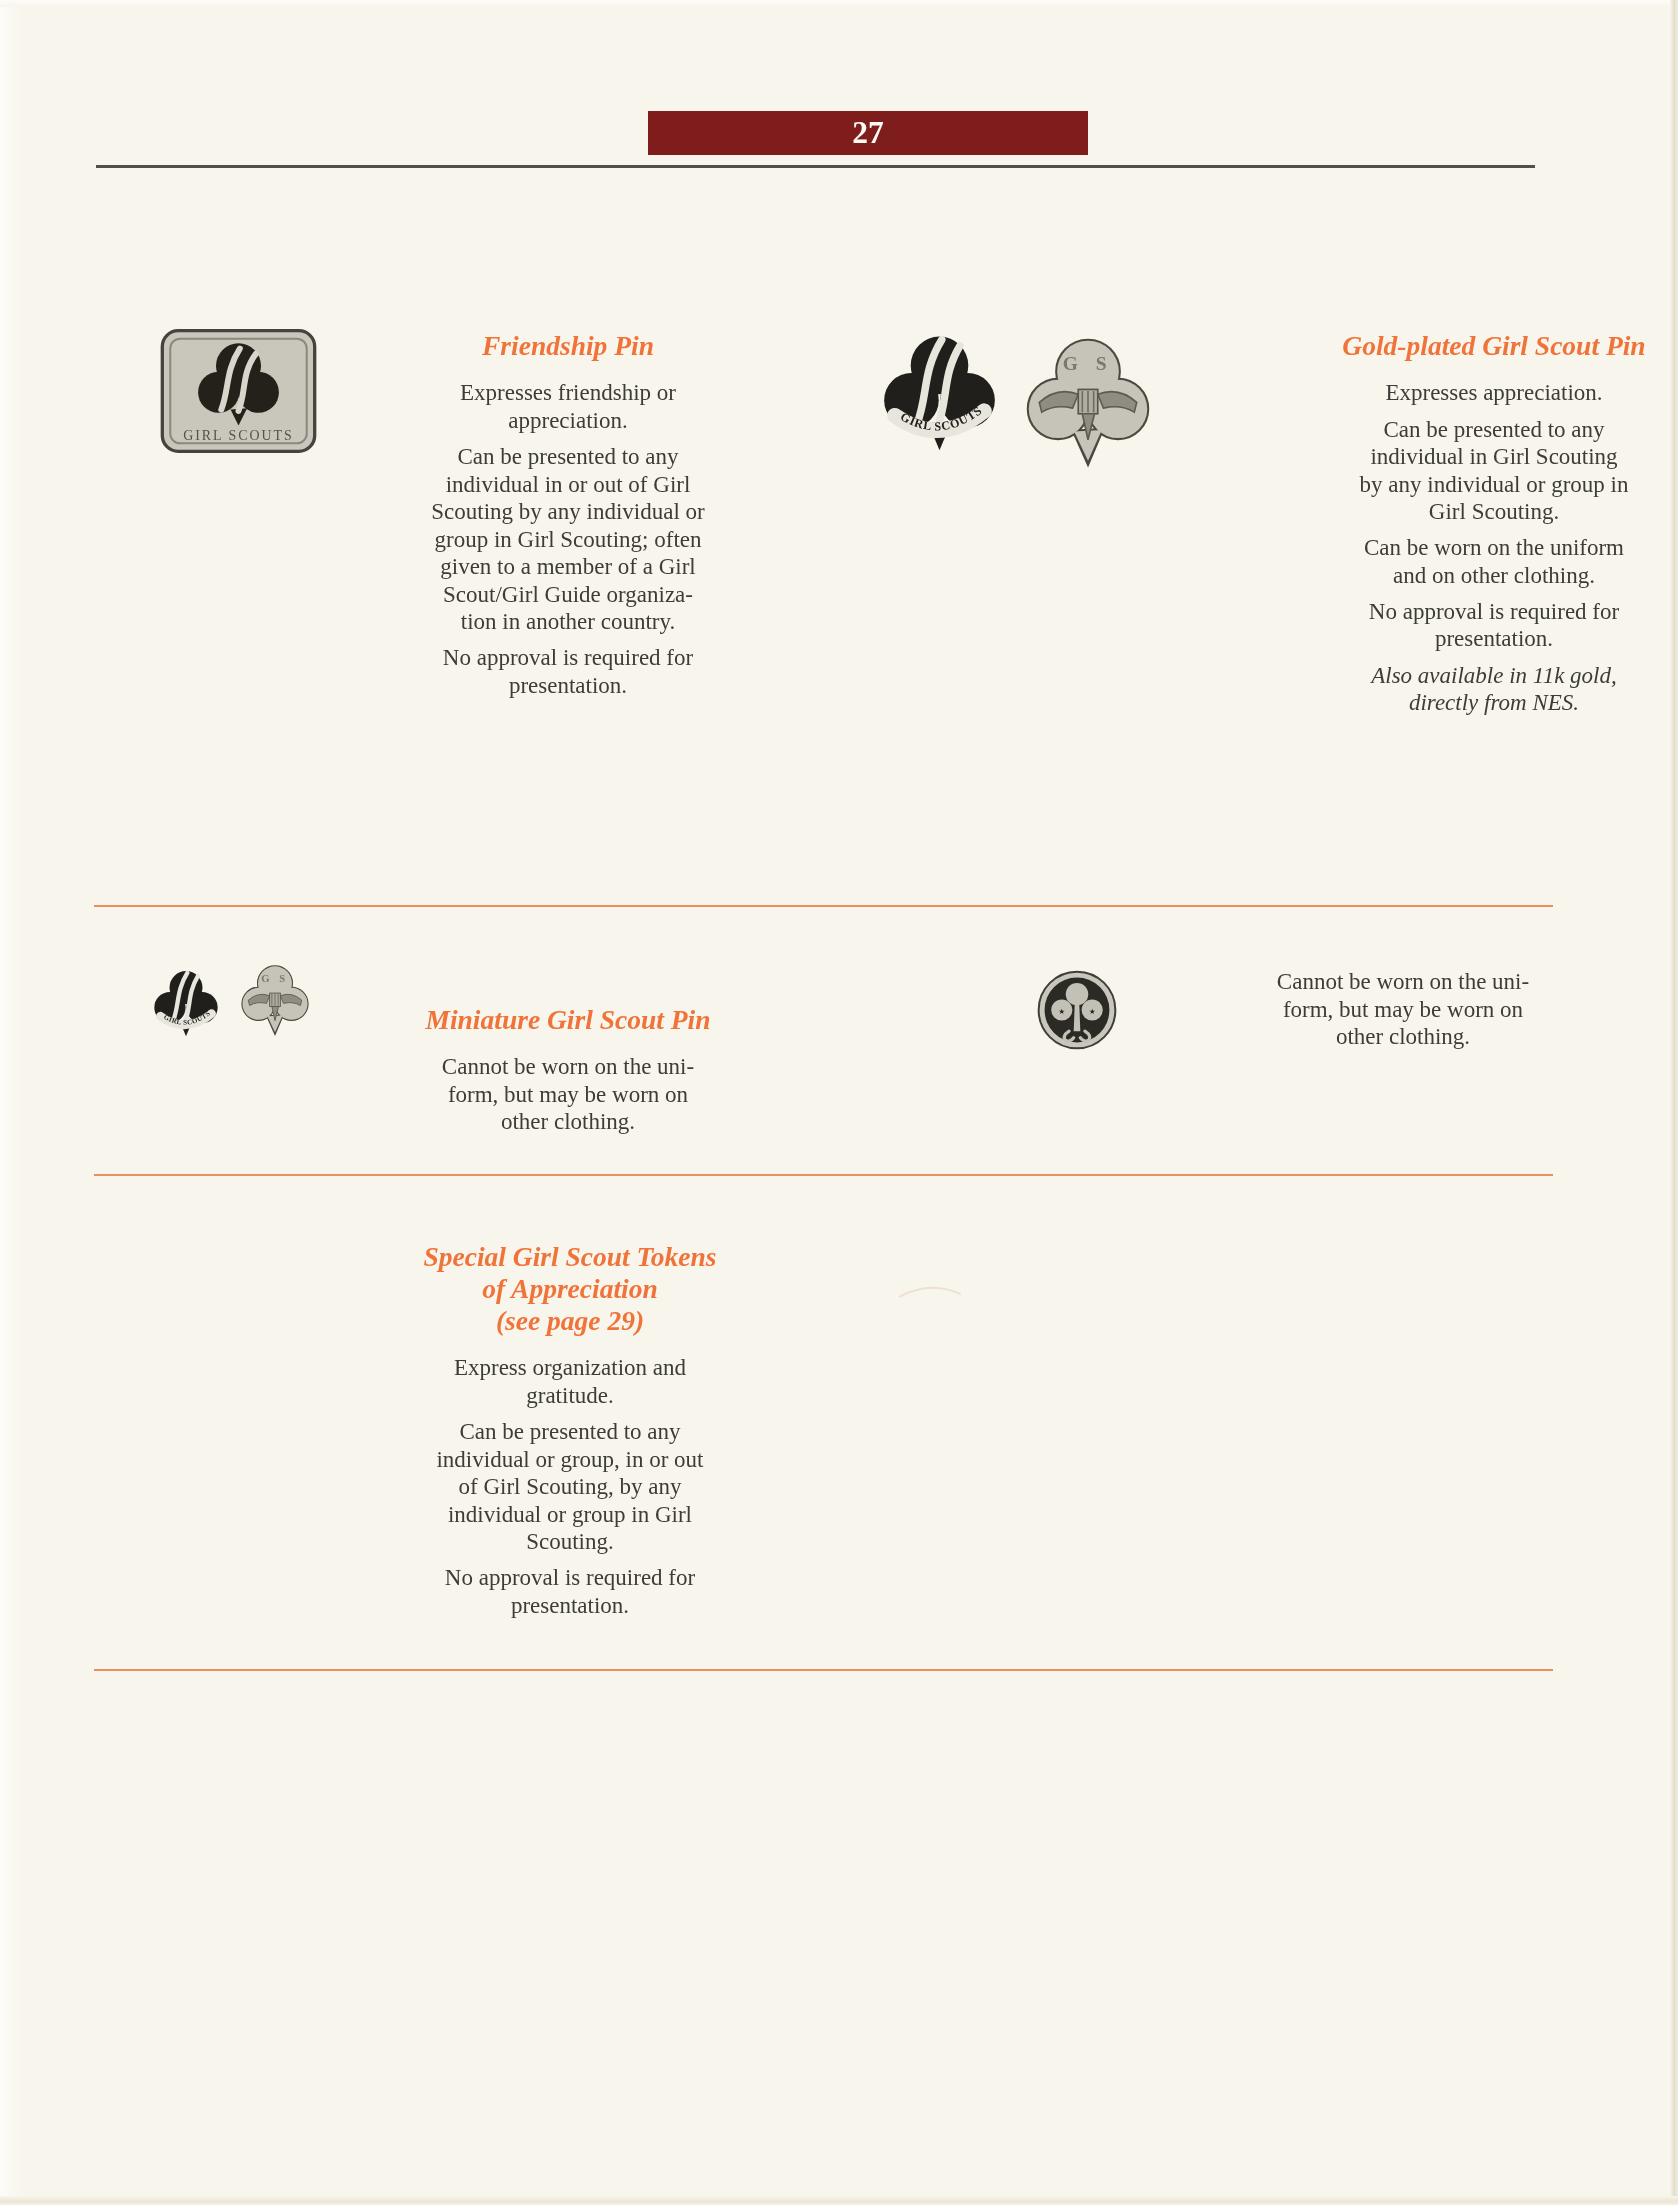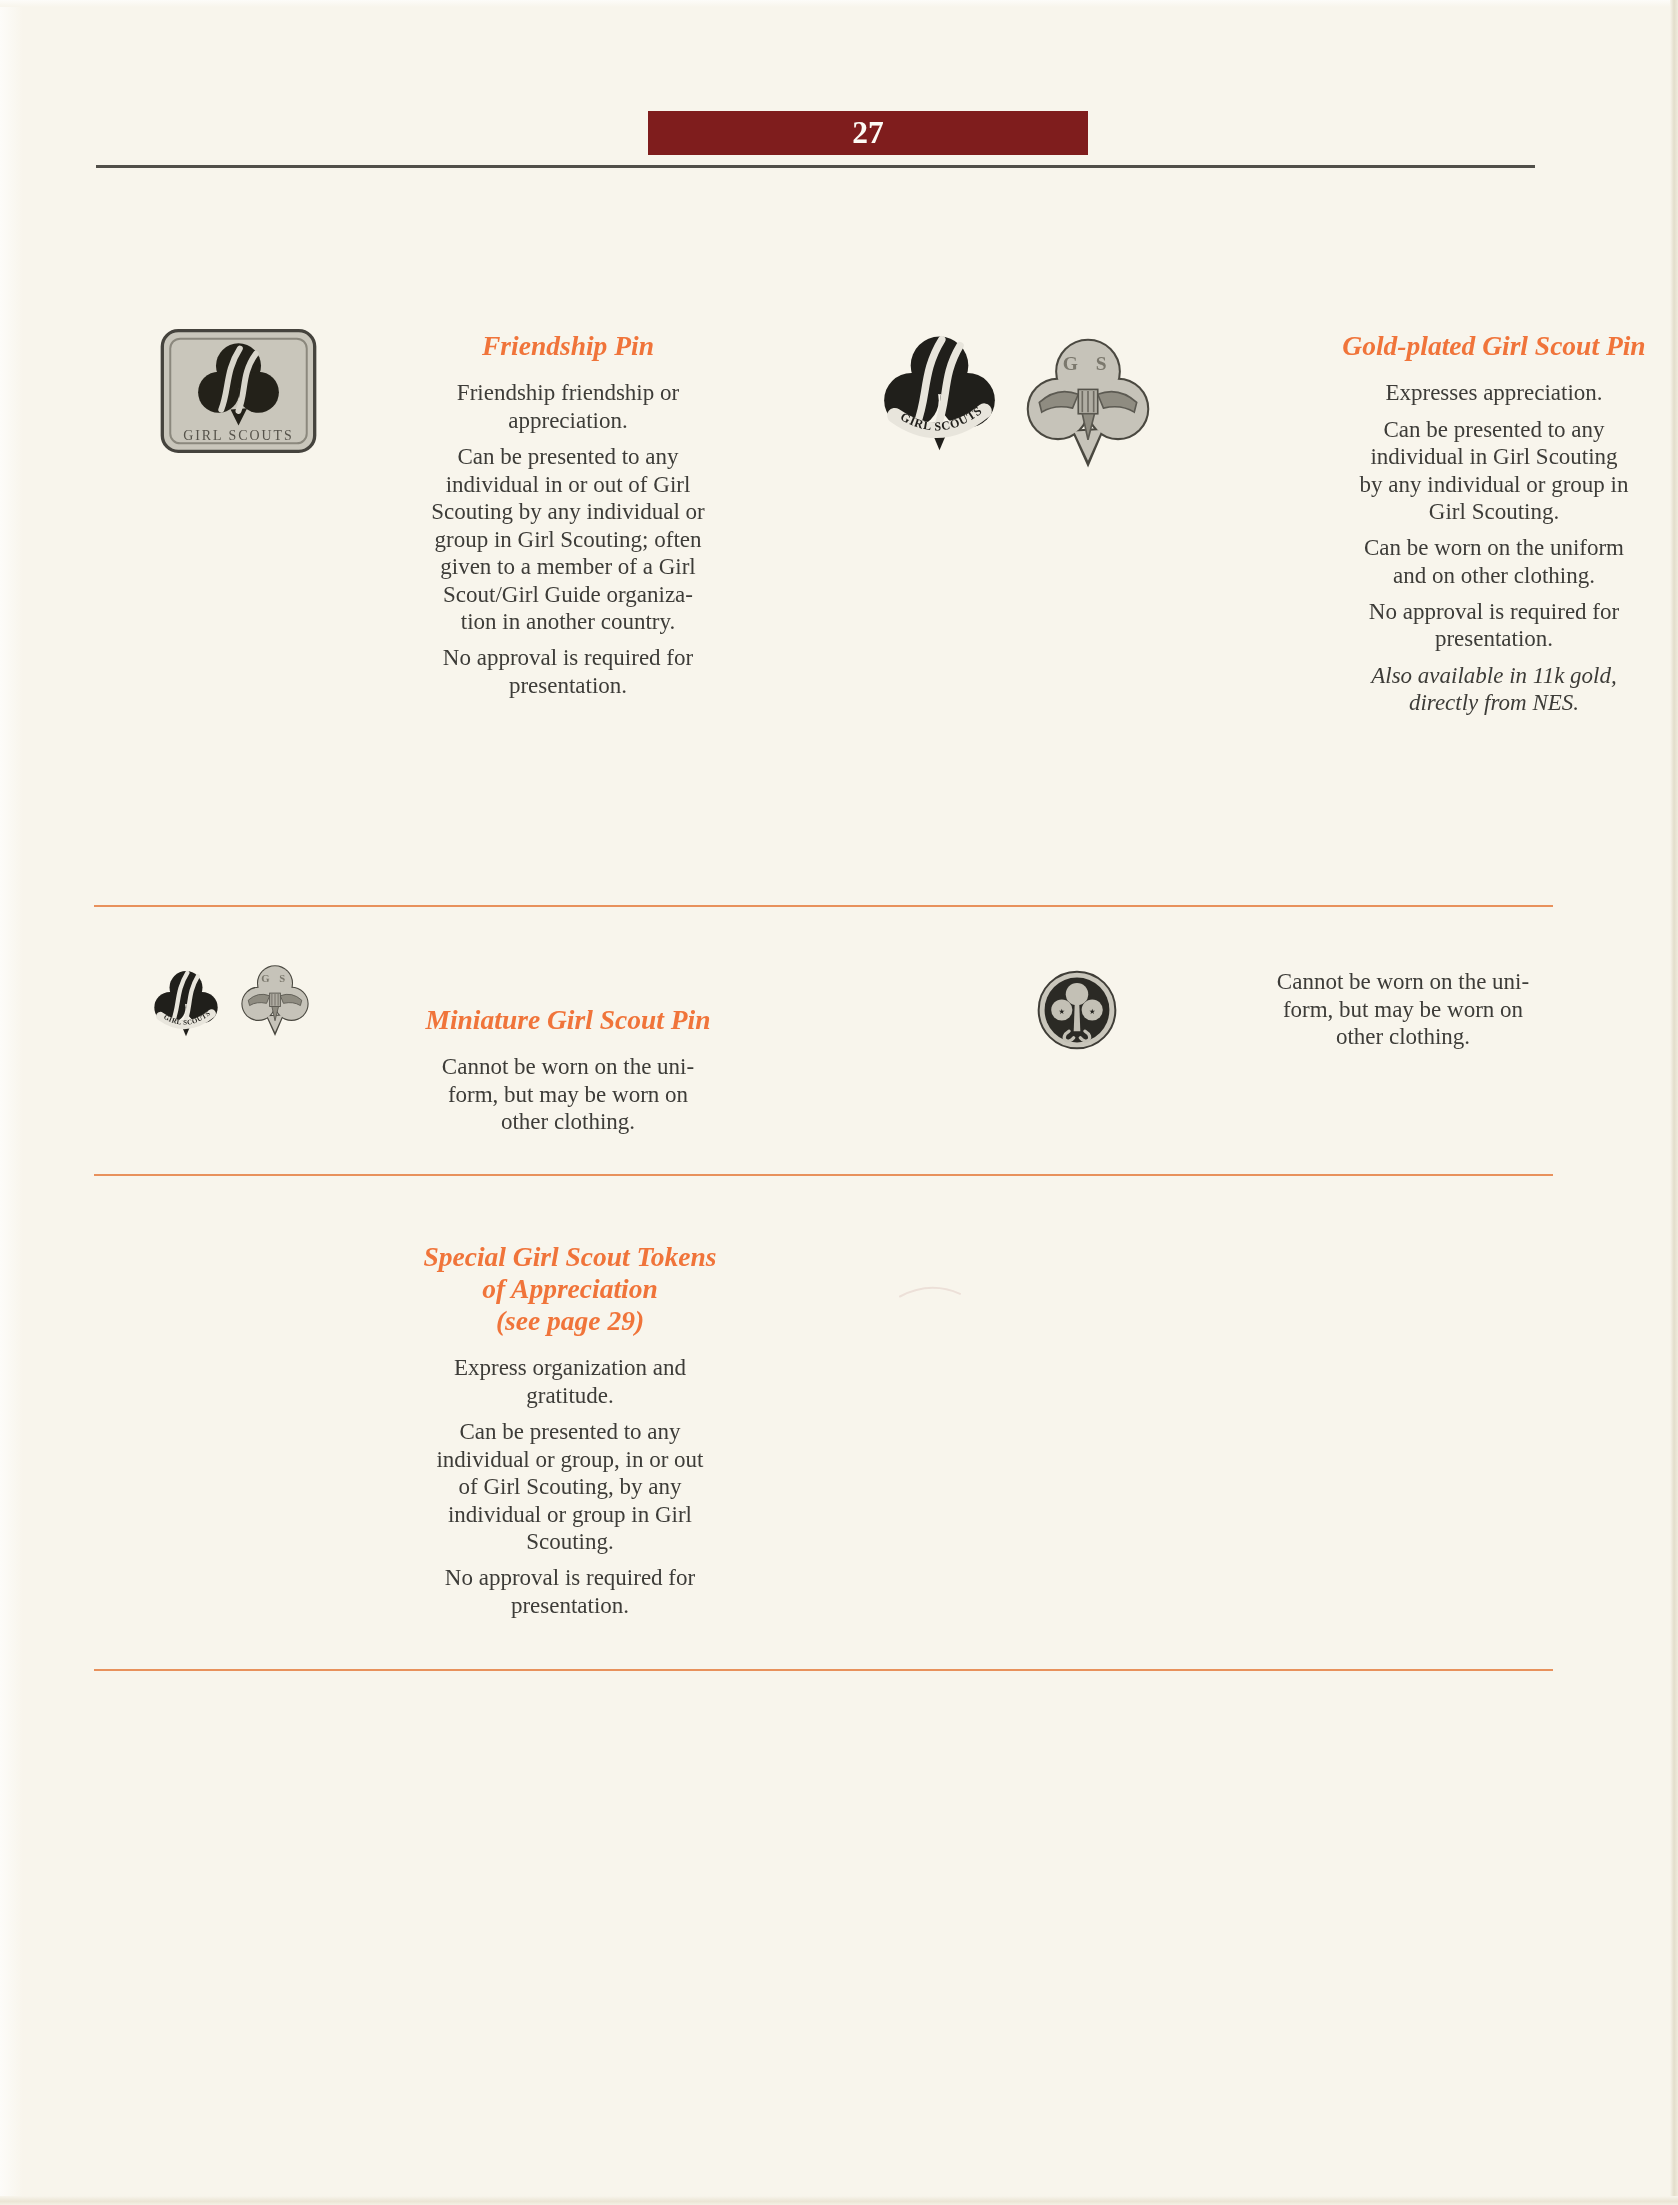--- a/index.html
+++ b/index.html
@@ -64,21 +64,21 @@
     </g>
     <g stroke="#d8d5cb" stroke-width="9" fill="none" stroke-linecap="round">
       <path d="M94,126 C106,96 100,68 122,34"></path>
       <path d="M120,128 C132,98 124,72 146,42"></path>
     </g>
     <text x="120" y="172" text-anchor="middle" font-size="21" letter-spacing="3" fill="#55524a">GIRL SCOUTS</text>
   </svg>
 
   <div class="col" style="left:407px;top:330px;width:322px;">
     <h2 class="heading">Friendship Pin</h2>
-    <p class="para">Friendship friendship or
+    <p class="para">Expresses friendship or
 appreciation.</p>
     <p class="para">Can be presented to any
 individual in or out of Girl
 Scouting by any individual or
 group in Girl Scouting; often
 given to a member of a Girl
 Scout/Girl Guide organiza-
 tion in another country.</p>
     <p class="para">No approval is required for
 presentation.</p>

